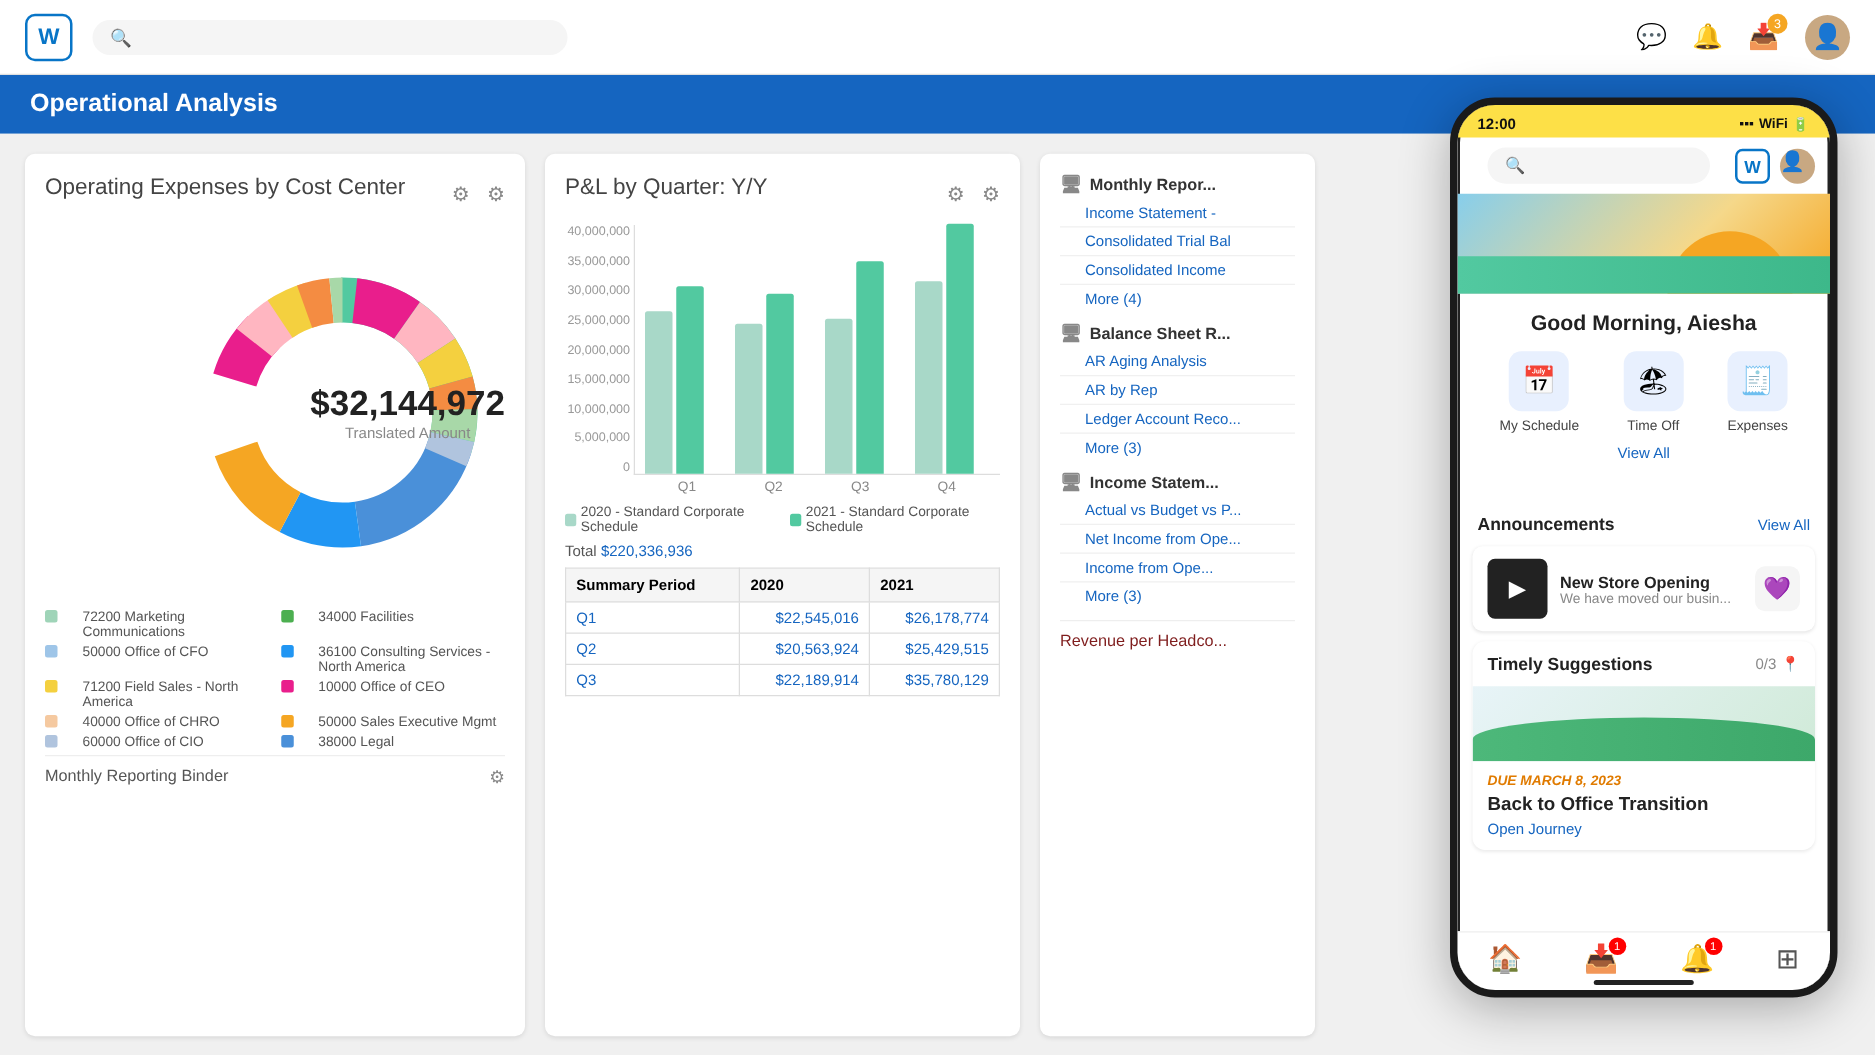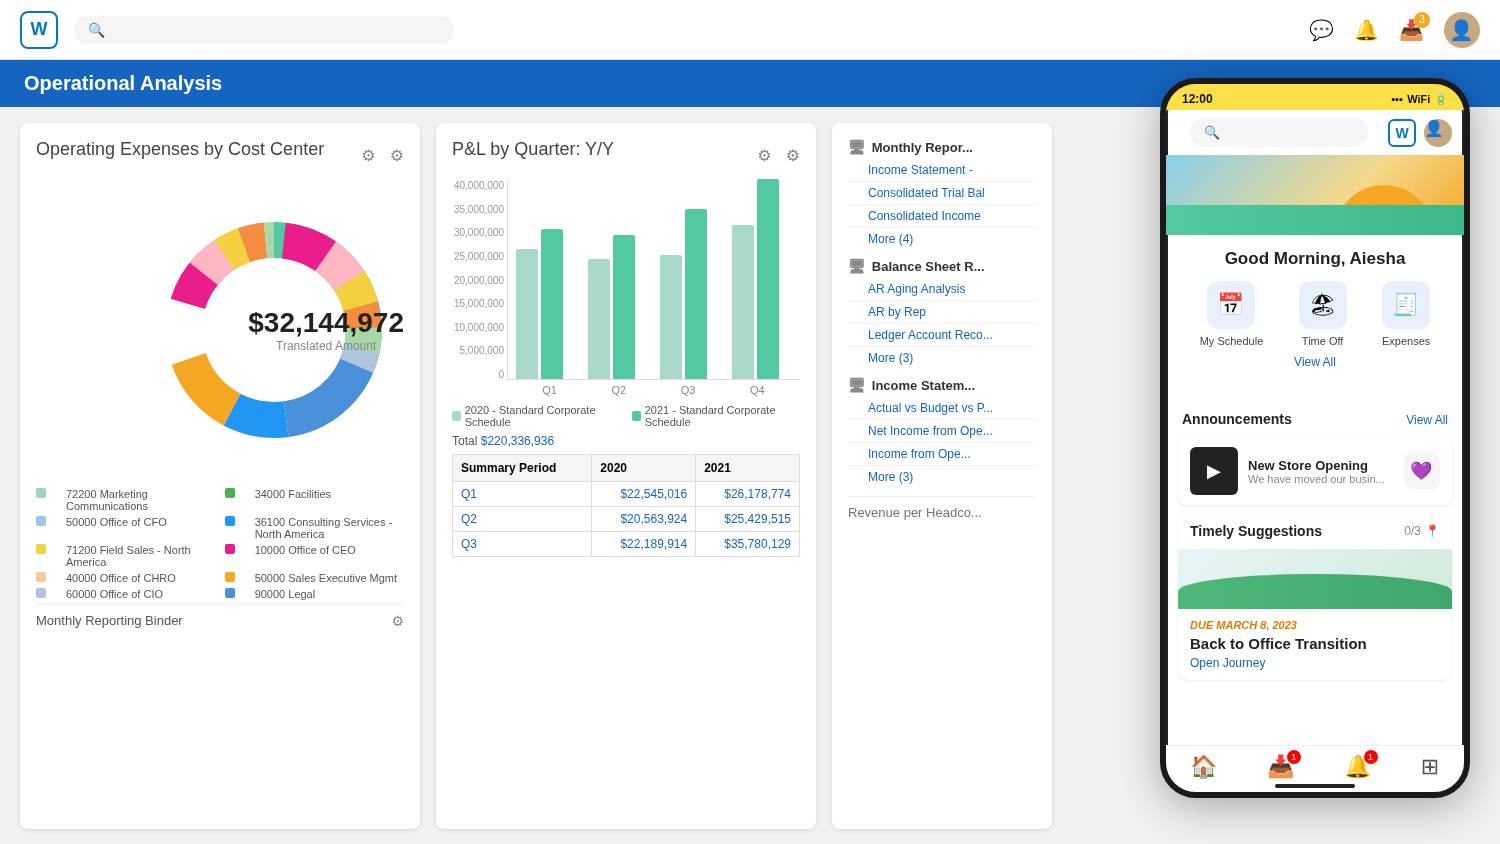--- a/index.html
+++ b/index.html
@@ -325,21 +325,21 @@
       <div class="legend-item">
           <div class="legend-dot" style="background:#f5a623;"></div>
           <span>50000 Sales Executive Mgmt</span>
         </div>
       <div class="legend-item">
           <div class="legend-dot" style="background:#b0c4de;"></div>
           <span>60000 Office of CIO</span>
         </div>
       <div class="legend-item">
           <div class="legend-dot" style="background:#4a90d9;"></div>
-          <span>90000 Legal</span>
+          <span>38000 Legal</span>
         </div>
     </div>
     <div class="card-bottom" style="border-top:1px solid #eee; padding-top:8px; margin-top:4px;">
       <span>Monthly Reporting Binder</span>
       <span style="float:right; color:#888; font-size:14px;">⚙</span>
     </div>
   </div>
 
   <div class="card card-bar">
     <div style="display:flex;justify-content:space-between;align-items:center;margin-bottom:8px;">
@@ -464,21 +464,21 @@
       <div class="report-section-title">
         <span class="report-icon">🖥</span>
         <span>Income Statem...</span>
       </div>
       <div class="report-item">Actual vs Budget vs P...</div>
       <div class="report-item">Net Income from Ope...</div>
       <div class="report-item">Income from Ope...</div>
       <div class="more-link">More (3)</div>
     </div>
 
-    <div style="margin-top: auto; padding-top: 8px; border-top: 1px solid #eee; font-size:13px; color:#737373; font-weight:500;">
+    <div style="margin-top: auto; padding-top: 8px; border-top: 1px solid #eee; font-size:13px; color:#7f1d1d; font-weight:500;">
       <span>Revenue per Headco...</span>
     </div>
   </div>
 
 </div>
 
 <div class="phone-overlay">
 
   <div class="phone-status-bar">
     <span>12:00</span>

